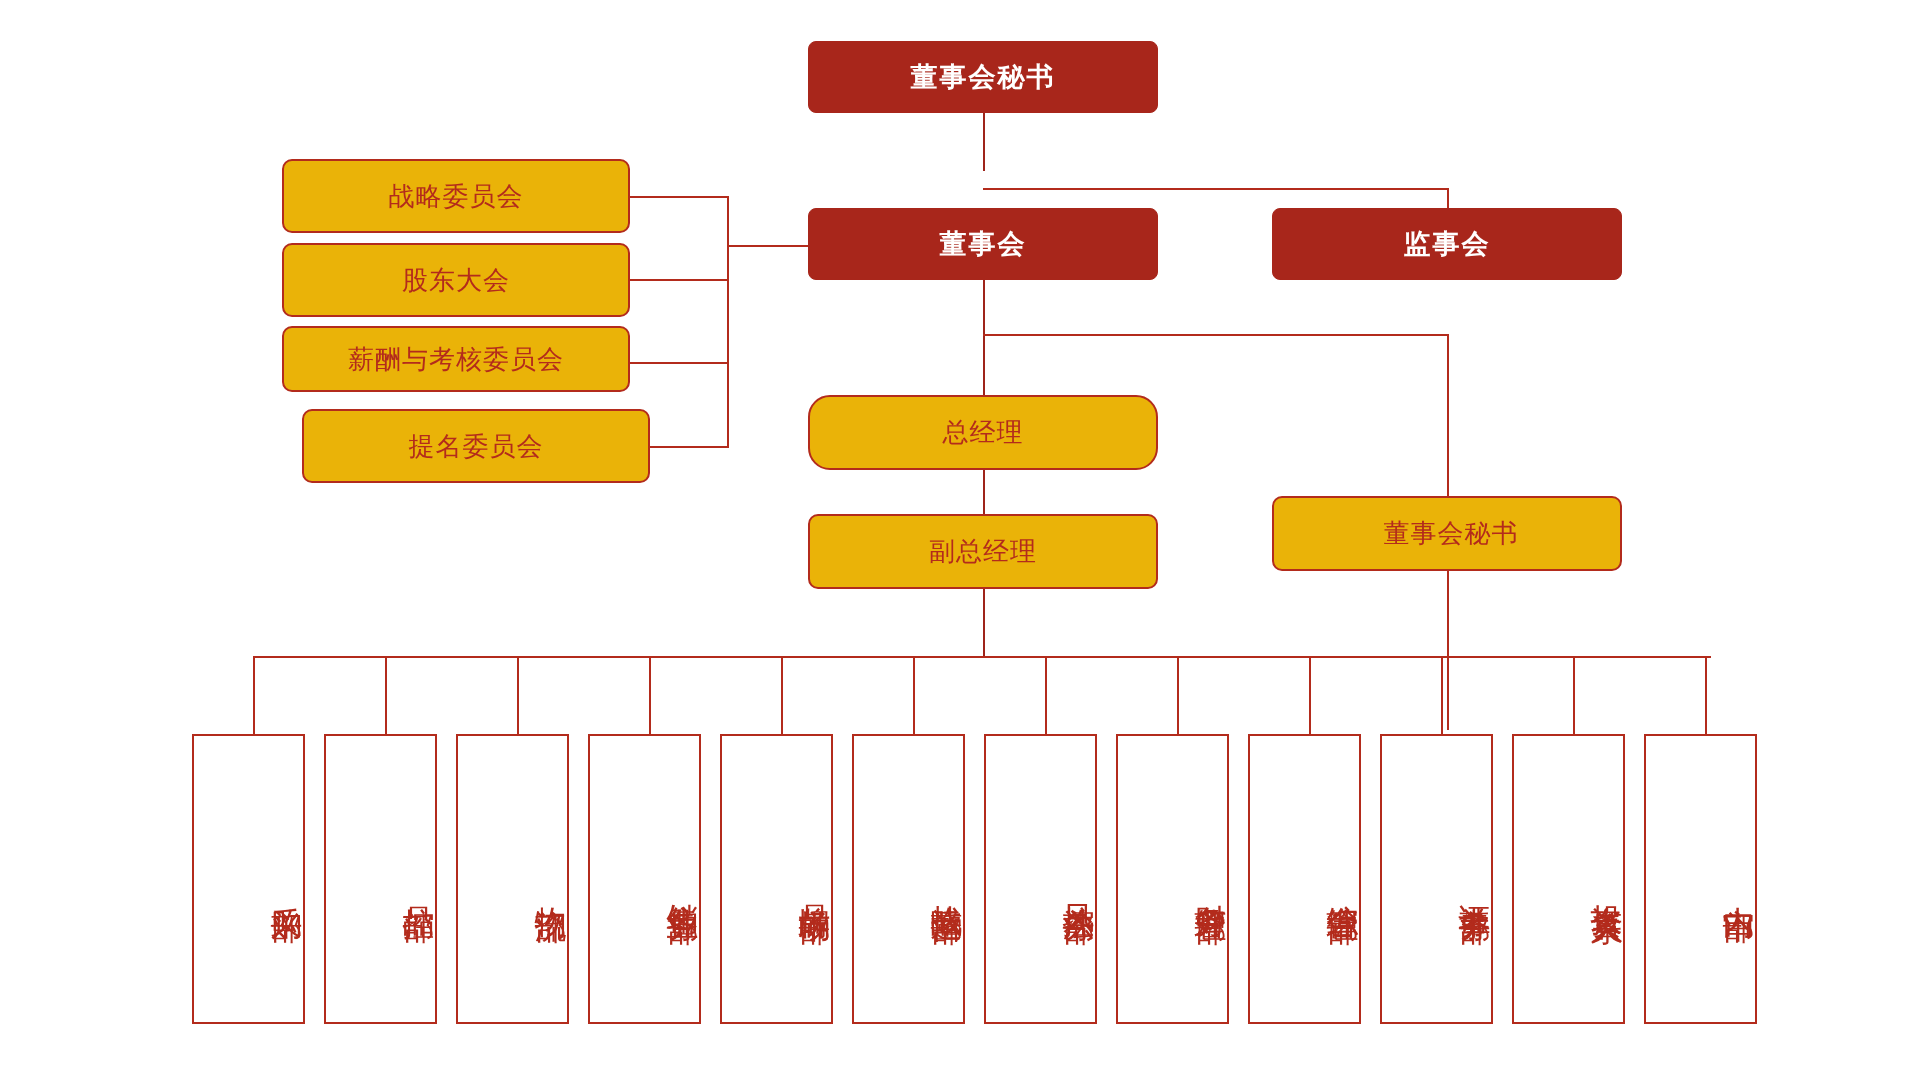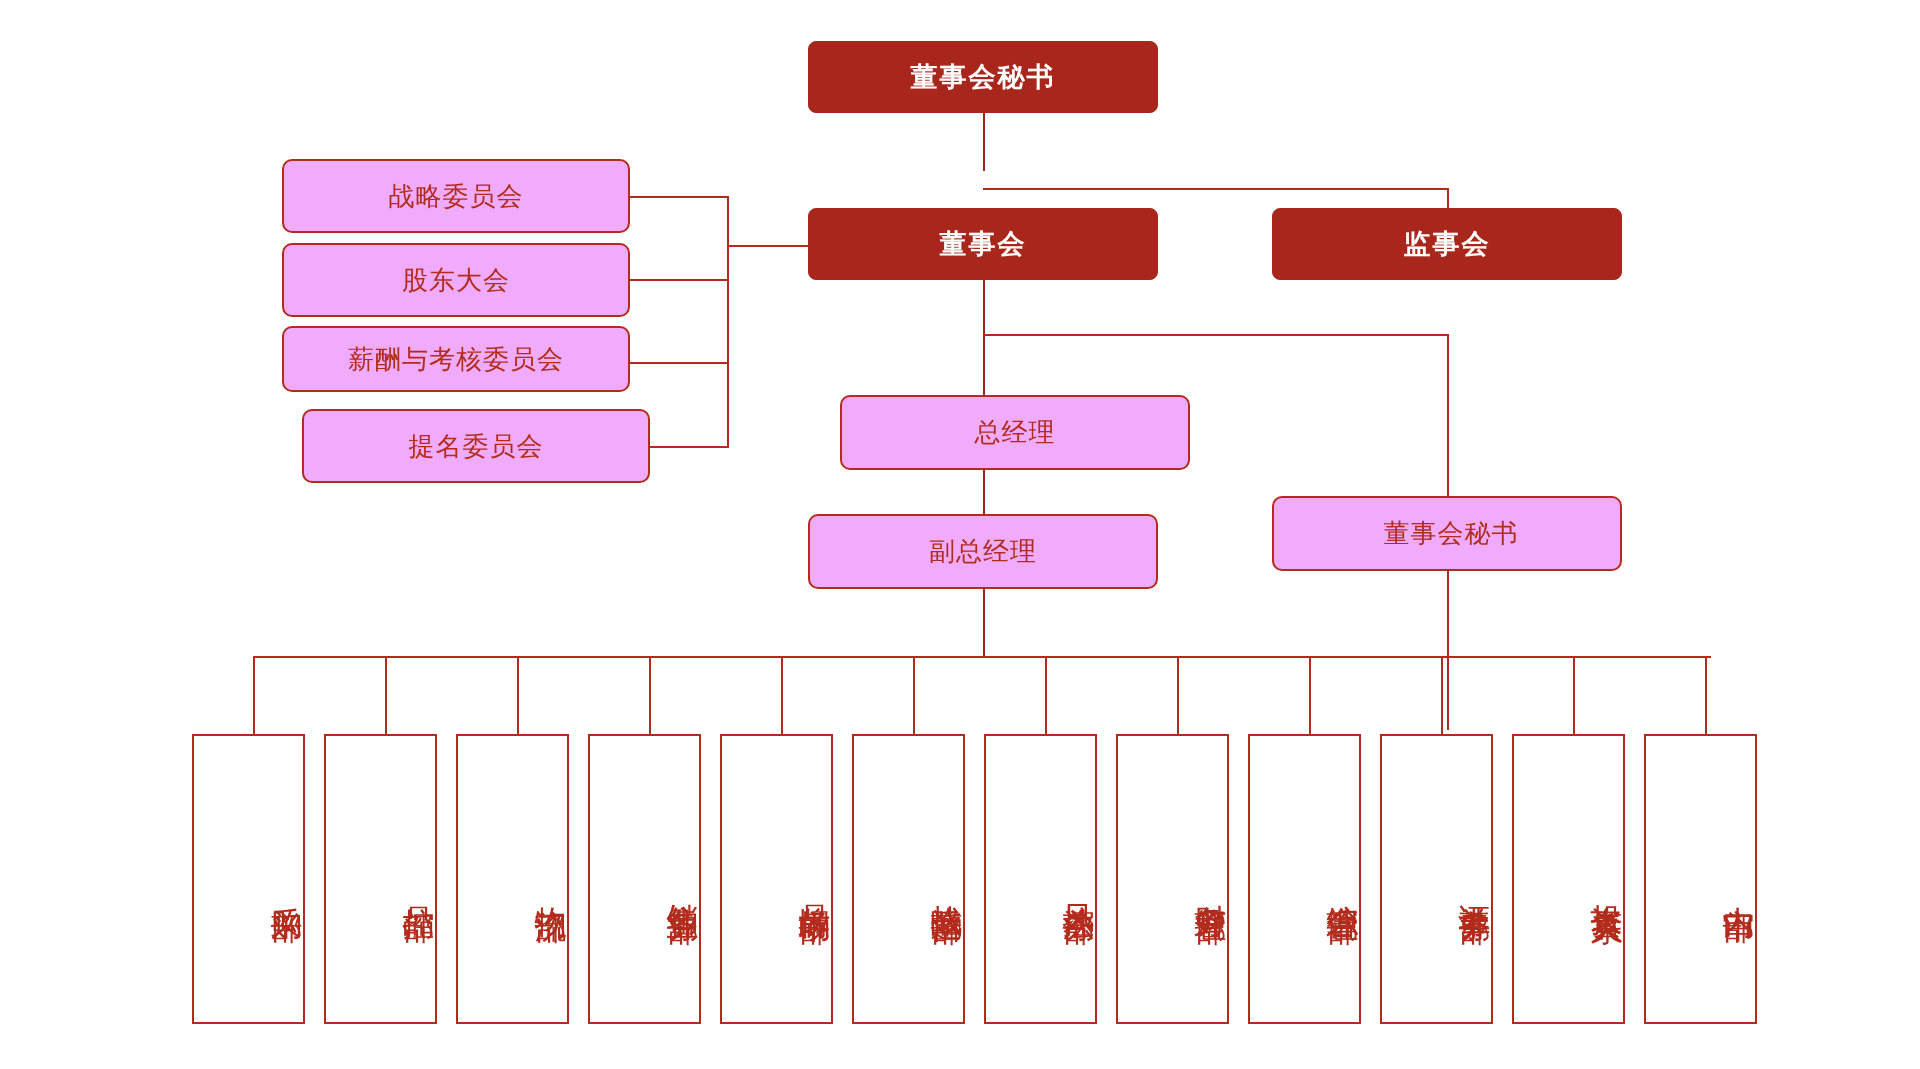--- a/index.html
+++ b/index.html
@@ -30,21 +30,21 @@
     background: #a8261b;
     color: #ffffff;
     border: 1px solid #a8261b;
     border-radius: 8px;
     font-size: 27px;
     font-weight: bold;
     letter-spacing: 2px;
   }
   
   .outlined {
-    background: #f0abfc;
+    background: #eab308;
     color: #b32b1c;
     border: 2px solid #b32b1c;
     border-radius: 10px;
     font-size: 26px;
     letter-spacing: 1px;
   }
   
   .dept {
     background: #ffffff;
     color: #b32b1c;
@@ -128,21 +128,21 @@
   <div class="node outlined" style="left:282px; top:243px; width:348px; height:74px;">
     <span>股东大会</span>
   </div>
   <div class="node outlined" style="left:282px; top:326px; width:348px; height:66px;">
     <span>薪酬与考核委员会</span>
   </div>
   <div class="node outlined" style="left:282px; top:409px; width:348px; height:74px;margin-left:20px;">
     <span>提名委员会</span>
   </div>
 
-  <div class="node outlined" style="left:840px; top:395px; width:350px; height:75px;">
+  <div class="node outlined" style="left:808px; top:395px; width:350px; height:75px;border-radius:22px;">
     <span>总经理</span>
   </div>
   <div class="node outlined" style="left:808px; top:514px; width:350px; height:75px;">
     <span>副总经理</span>
   </div>
   <div class="node outlined" style="left:1272px; top:496px; width:350px; height:75px;padding-left:8px;">
     <span>董事会秘书</span>
   </div>
 
   <div class="node dept" style="left:192px; top:734px; width:113px; height:290px;">

